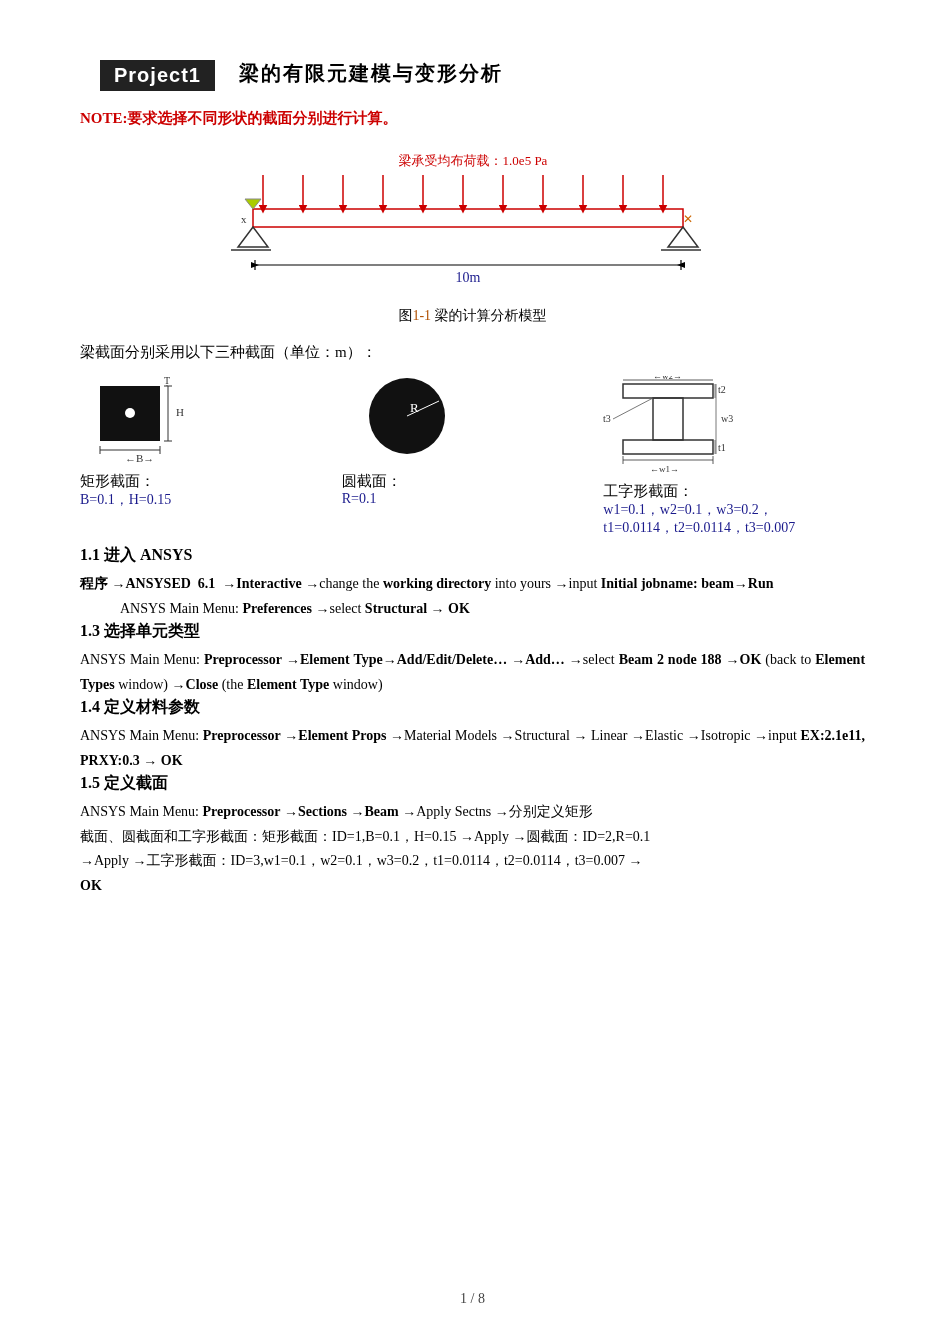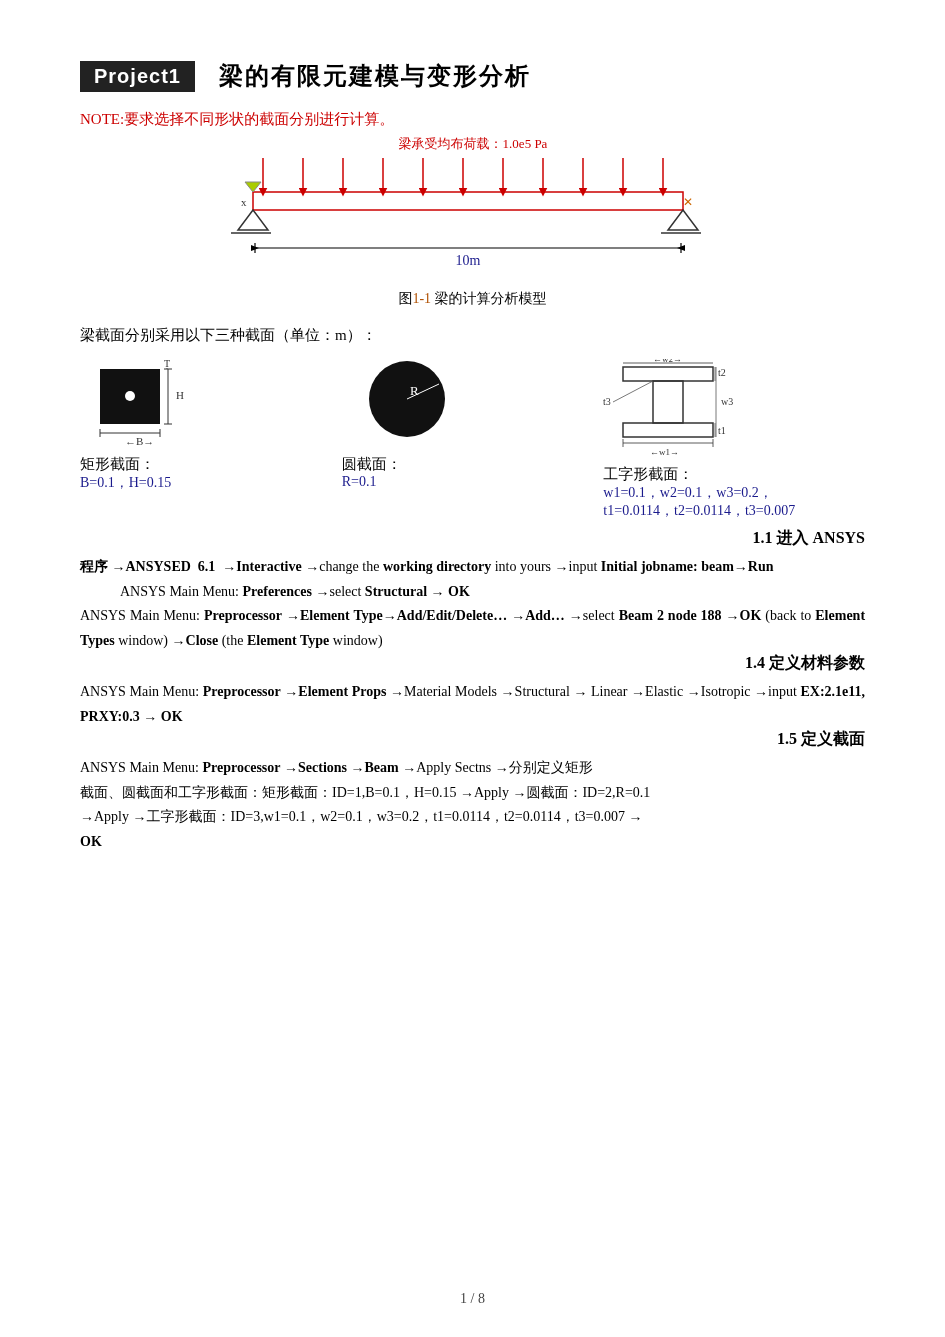--- a/index.html
+++ b/index.html
@@ -13,51 +13,53 @@
     }
     .page {
       width: 945px;
       min-height: 1337px;
       padding: 60px 80px 60px 80px;
       background: #fff;
       position: relative;
     }
     .title-row {
       display: flex;
-      align-items: flex-end;
+      align-items: flex-start;
       gap: 24px;
       margin-bottom: 18px;
+      margin-left: 20px;
     }
     .project-badge {
       background: #222;
       color: #fff;
       font-family: Arial, sans-serif;
       font-size: 20px;
       font-weight: bold;
       padding: 4px 14px;
       letter-spacing: 1px;
     }
     .title-text {
-      font-size: 24px;
+      font-size: 20px;
       font-weight: bold;
       font-family: "SimSun", "STSong", serif;
       letter-spacing: 2px;
     }
     .intro-line {
       font-size: 15px;
       margin-bottom: 6px;
       font-family: "SimSun", "STSong", serif;
     }
     .intro-line .fig-ref {
       color: #b05000;
     }
     .note-line {
       color: #cc0000;
       font-size: 15px;
-      font-weight: normal;
+      font-weight: bold;
+      margin-bottom: 18px;
       font-family: "SimSun", "STSong", serif;
     }
     .diagram-area {
       display: flex;
       flex-direction: column;
       align-items: center;
       margin-bottom: 8px;
     }
     .beam-svg-container {
       width: 560px;
@@ -97,21 +99,20 @@
     .cs-values {
       font-size: 14px;
       color: #1a1a8c;
       font-family: "Times New Roman", Times, serif;
     }
     .step-heading {
       font-size: 16px;
       font-weight: bold;
       margin-bottom: 6px;
       font-family: "SimSun", "STSong", serif;
-      text-align: right;
     }
     .page-footer {
       position: absolute;
       bottom: 30px;
       left: 0; right: 0;
       text-align: center;
       font-size: 14px;
       color: #444;
     }
     .blue-text { color: #1a1a8c; }
@@ -275,20 +276,21 @@
 
   <div class="step-heading">1.1 进入 ANSYS</div>
   <div class="mixed-line">
     <strong>程序</strong><span class="cn"> →</span><strong>ANSYSED&nbsp; 6.1&nbsp; </strong><span>→</span><strong>Interactive</strong><span> →change the </span><strong>working directory</strong><span> into yours →input </span><strong>Initial jobname: beam</strong><span>→</span><strong>Run</strong>
   </div>
 
   <div class="mixed-line" style="padding-left:40px;">
     <span>ANSYS Main Menu: </span><strong>Preferences</strong><span> →select </span><strong>Structural</strong><span>  →  </span><strong>OK</strong>
   </div>
 
+  <div class="step-heading">1.3 选择单元类型</div>
   <div class="mixed-line">
     <span>ANSYS Main Menu: </span><strong>Preprocessor</strong><span> →</span><strong>Element Type</strong><span>→</span><strong>Add/Edit/Delete…</strong><span>  →</span><strong>Add…</strong><span>  →select </span><strong>Beam 2 node 188</strong><span>   →</span><strong>OK</strong><span> (back to </span><strong>Element Types</strong><span> window) →</span><strong>Close</strong><span> (the </span><strong>Element Type</strong><span> window)</span>
   </div>
 
   <div class="step-heading">1.4 定义材料参数</div>
   <div class="mixed-line">
     <span>ANSYS Main Menu: </span><strong>Preprocessor</strong><span>  →</span><strong>Element Props</strong><span> →</span><span>Material Models</span><span> →</span><span>Structural</span><span> →</span>
     <span>Linear →</span><span>Elastic →</span><span>Isotropic →input </span><strong>EX:2.1e11, PRXY:0.3</strong><span>  →  </span><strong>OK</strong>
   </div>
 

